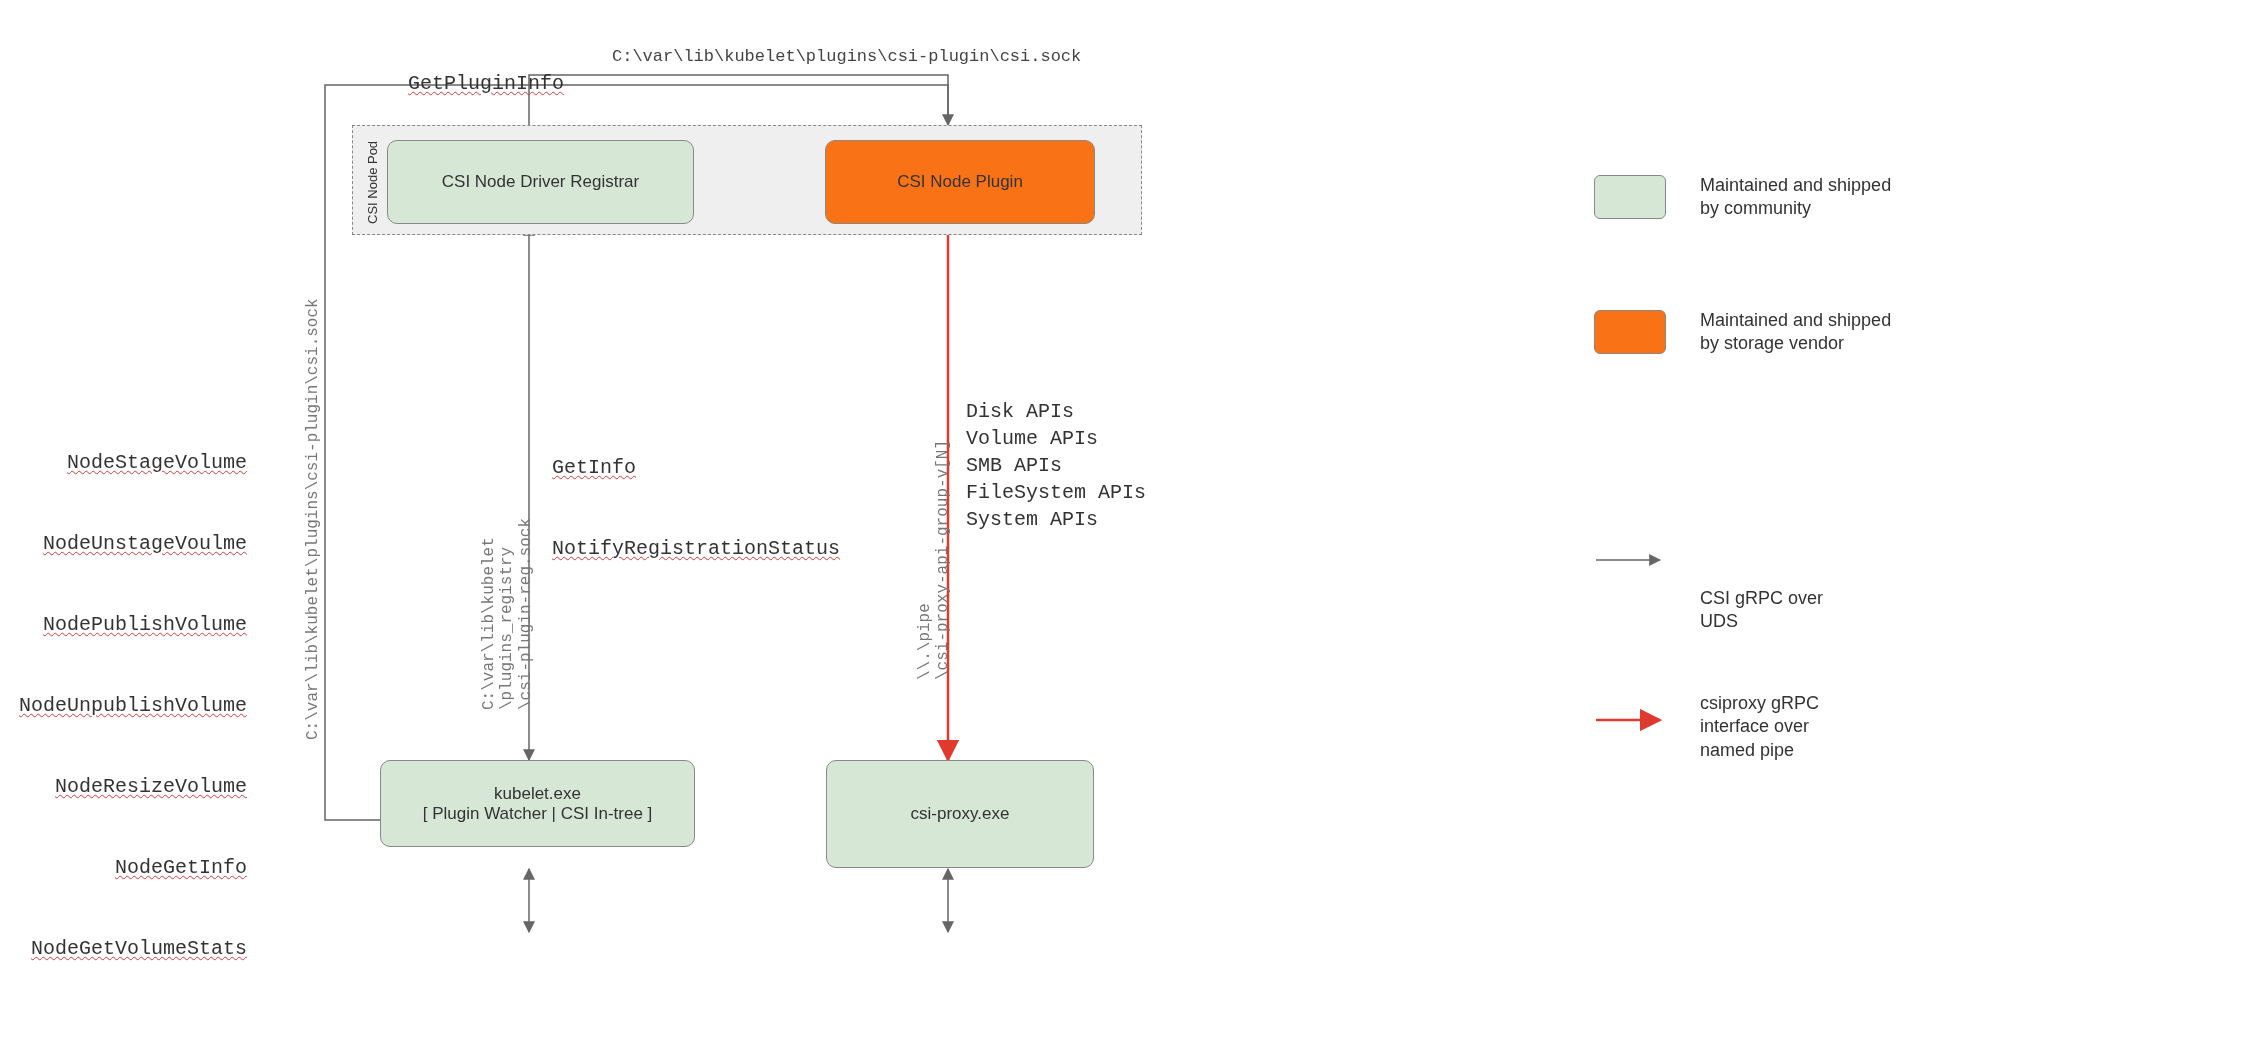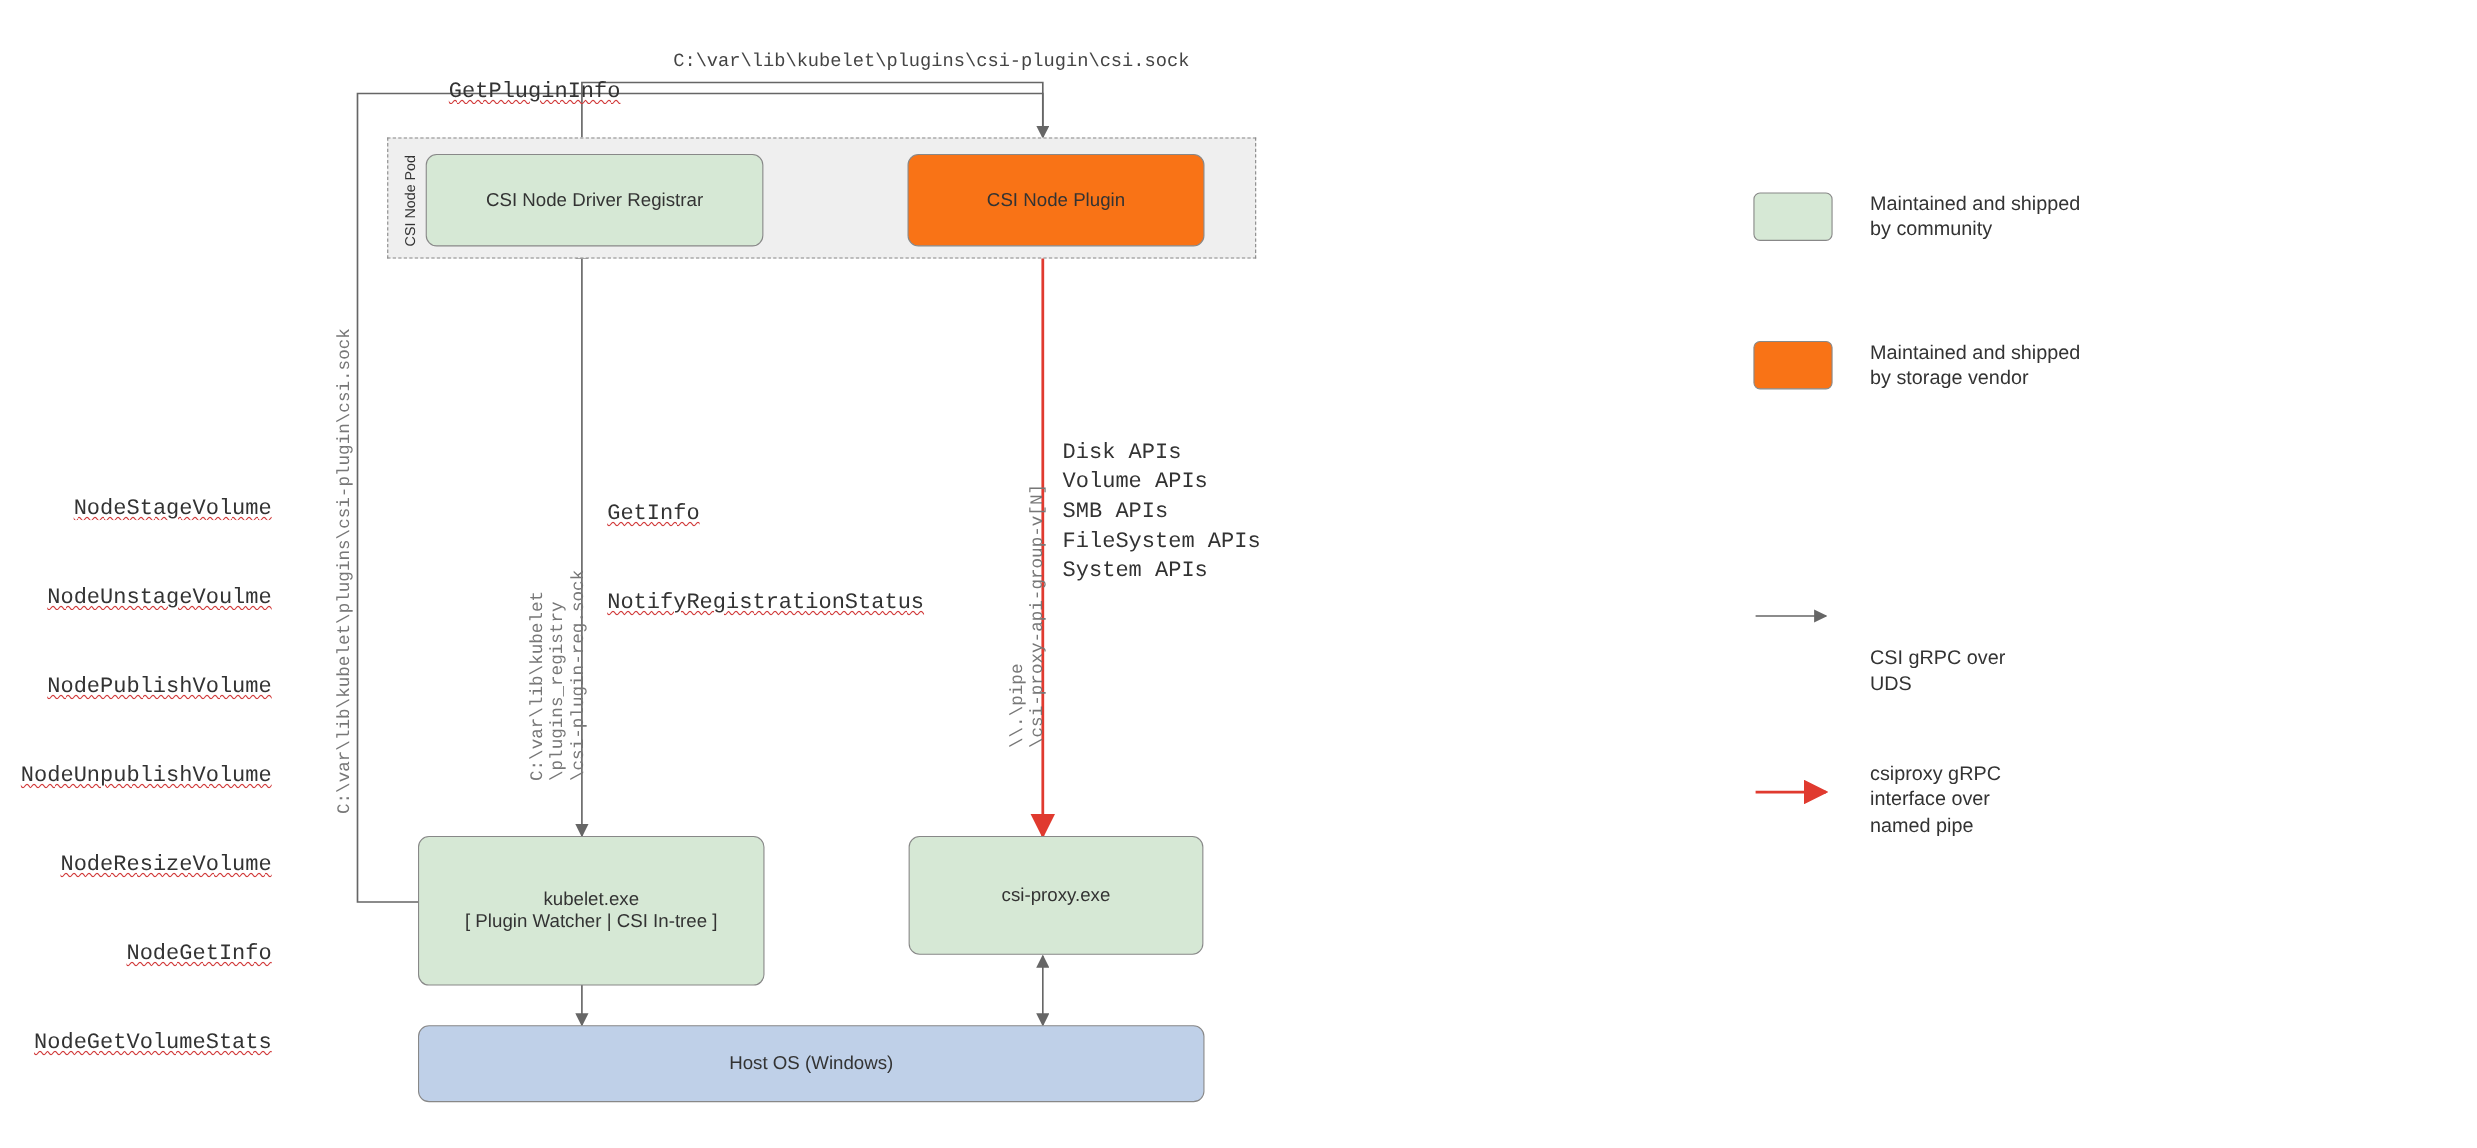--- a/index.html
+++ b/index.html
@@ -151,32 +151,29 @@
 
   <div class="vlabel" style="left:916px; top:680px;">\\.\pipe
 \csi-proxy-api-group-v[N]</div>
 
   <div class="label mono" style="left:966px; top:398px;">Disk APIs
 Volume APIs
 SMB APIs
 FileSystem APIs
 System APIs</div>
 
-  <div class="box green" style="left:380px; top:760px; width:315px; height:136px; flex-direction:column;">
+  <div class="box green" style="left:380px; top:760px; width:315px; height:87px; flex-direction:column;">
     <div>kubelet.exe</div>
     <div>[ Plugin Watcher | CSI In-tree ]</div>
   </div>
 
   <div class="box green" style="left:826px; top:760px; width:268px; height:108px;">
     <span>csi-proxy.exe</span>
   </div>
 
-  <div class="box blue" style="left:380px; top:932px; width:715px; height:70px;">
-    <span>Host OS (Windows)</span>
-  </div>
 
   <div class="legend-swatch green" style="left:1594px; top:175px;"></div>
   <div class="legend-text" style="left:1700px; top:174px; white-space:pre;">Maintained and shipped
 by community</div>
 
   <div class="legend-swatch yellow" style="left:1594px; top:310px;"></div>
   <div class="legend-text" style="left:1700px; top:309px; white-space:pre;">Maintained and shipped
 by storage vendor</div>
 
   <div class="legend-text" style="left:1700px; top:543px; white-space:pre;margin-top:44px;">CSI gRPC over

